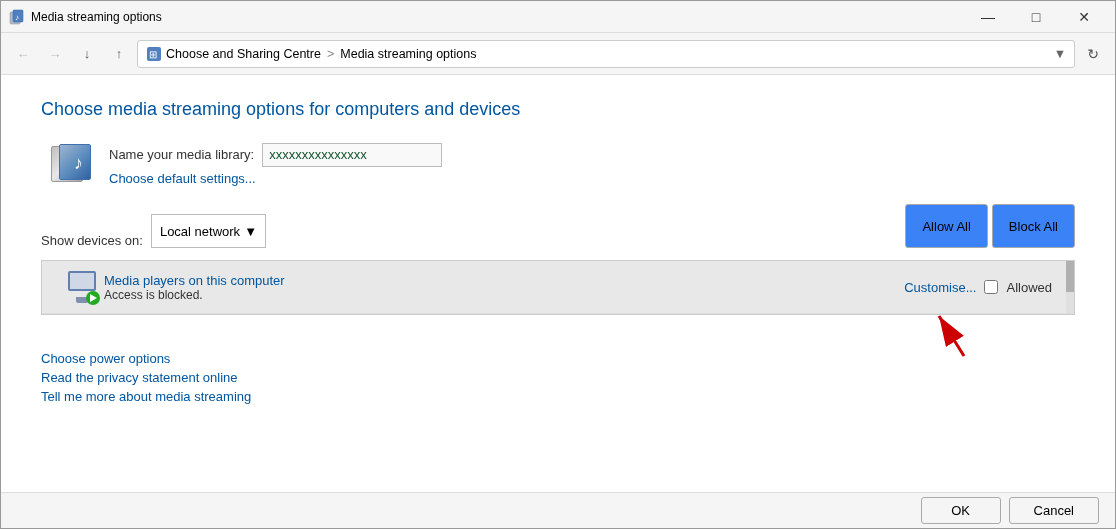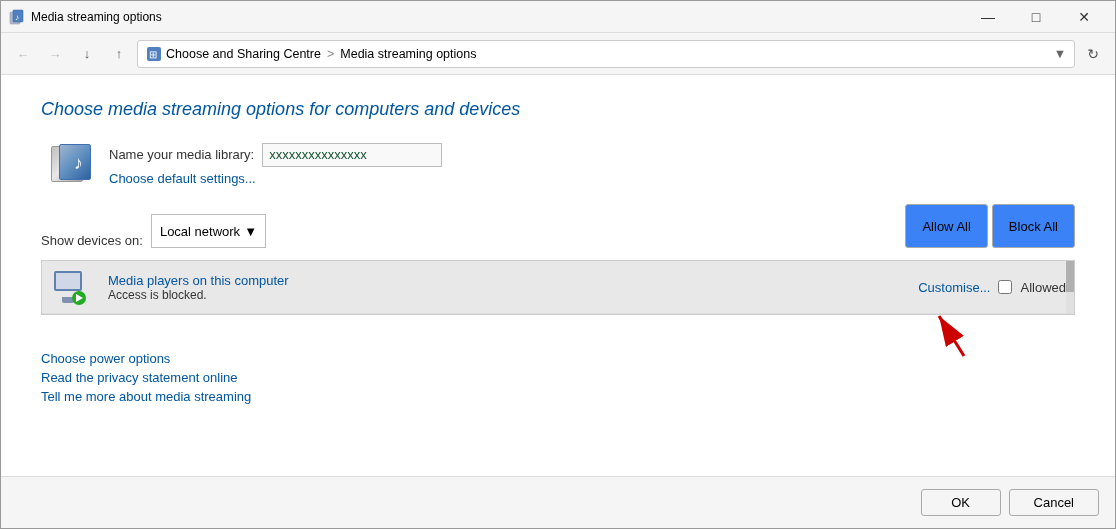--- a/index.html
+++ b/index.html
@@ -142,21 +142,20 @@
       overflow-y: auto;
       display: flex;
       flex-direction: column;
       gap: 12px;
     }
     .page-title {
       color: #0056a0;
       font-size: 18px;
       font-weight: 400;
       margin-bottom: 8px;
-      font-style: italic;
     }
     .media-lib-row {
       display: flex;
       align-items: center;
       gap: 12px;
       margin-left: 8px;
     }
     .media-lib-info {
       display: flex;
       flex-direction: column;
@@ -219,24 +218,24 @@
       height: 44px;
     }
     
     .device-list {
       border: 1px solid #ccc;
       background: #f7f7f7;
     }
     .device-row {
       display: flex;
       align-items: center;
-      padding: 8px 8px;
+      padding: 8px 22px;
       background: #e8e8e8;
       border-bottom: 1px solid #ddd;
-      gap: 22px;
+      gap: 4px;
       position: relative;
       justify-content: flex-end;
     }
     .device-info {
       flex: 1;
     }
     .device-name {
       color: #0056a0;
       font-size: 13px;
     }
@@ -287,21 +286,21 @@
       font-size: 13px;
       cursor: pointer;
     }
     
     .bottom-bar {
       background: #f5f5f5;
       border-top: 1px solid #ddd;
       display: flex;
       align-items: center;
       justify-content: flex-end;
-      padding: 12px 16px;
+      padding: 4px 16px;
       gap: 8px;
       flex-shrink: 0;
     }
     .bottom-btn {
       padding: 5px 24px;
       border: 1px solid #aaa;
       background: #f5f5f5;
       border-radius: 3px;
       cursor: pointer;
       font-size: 13px;

